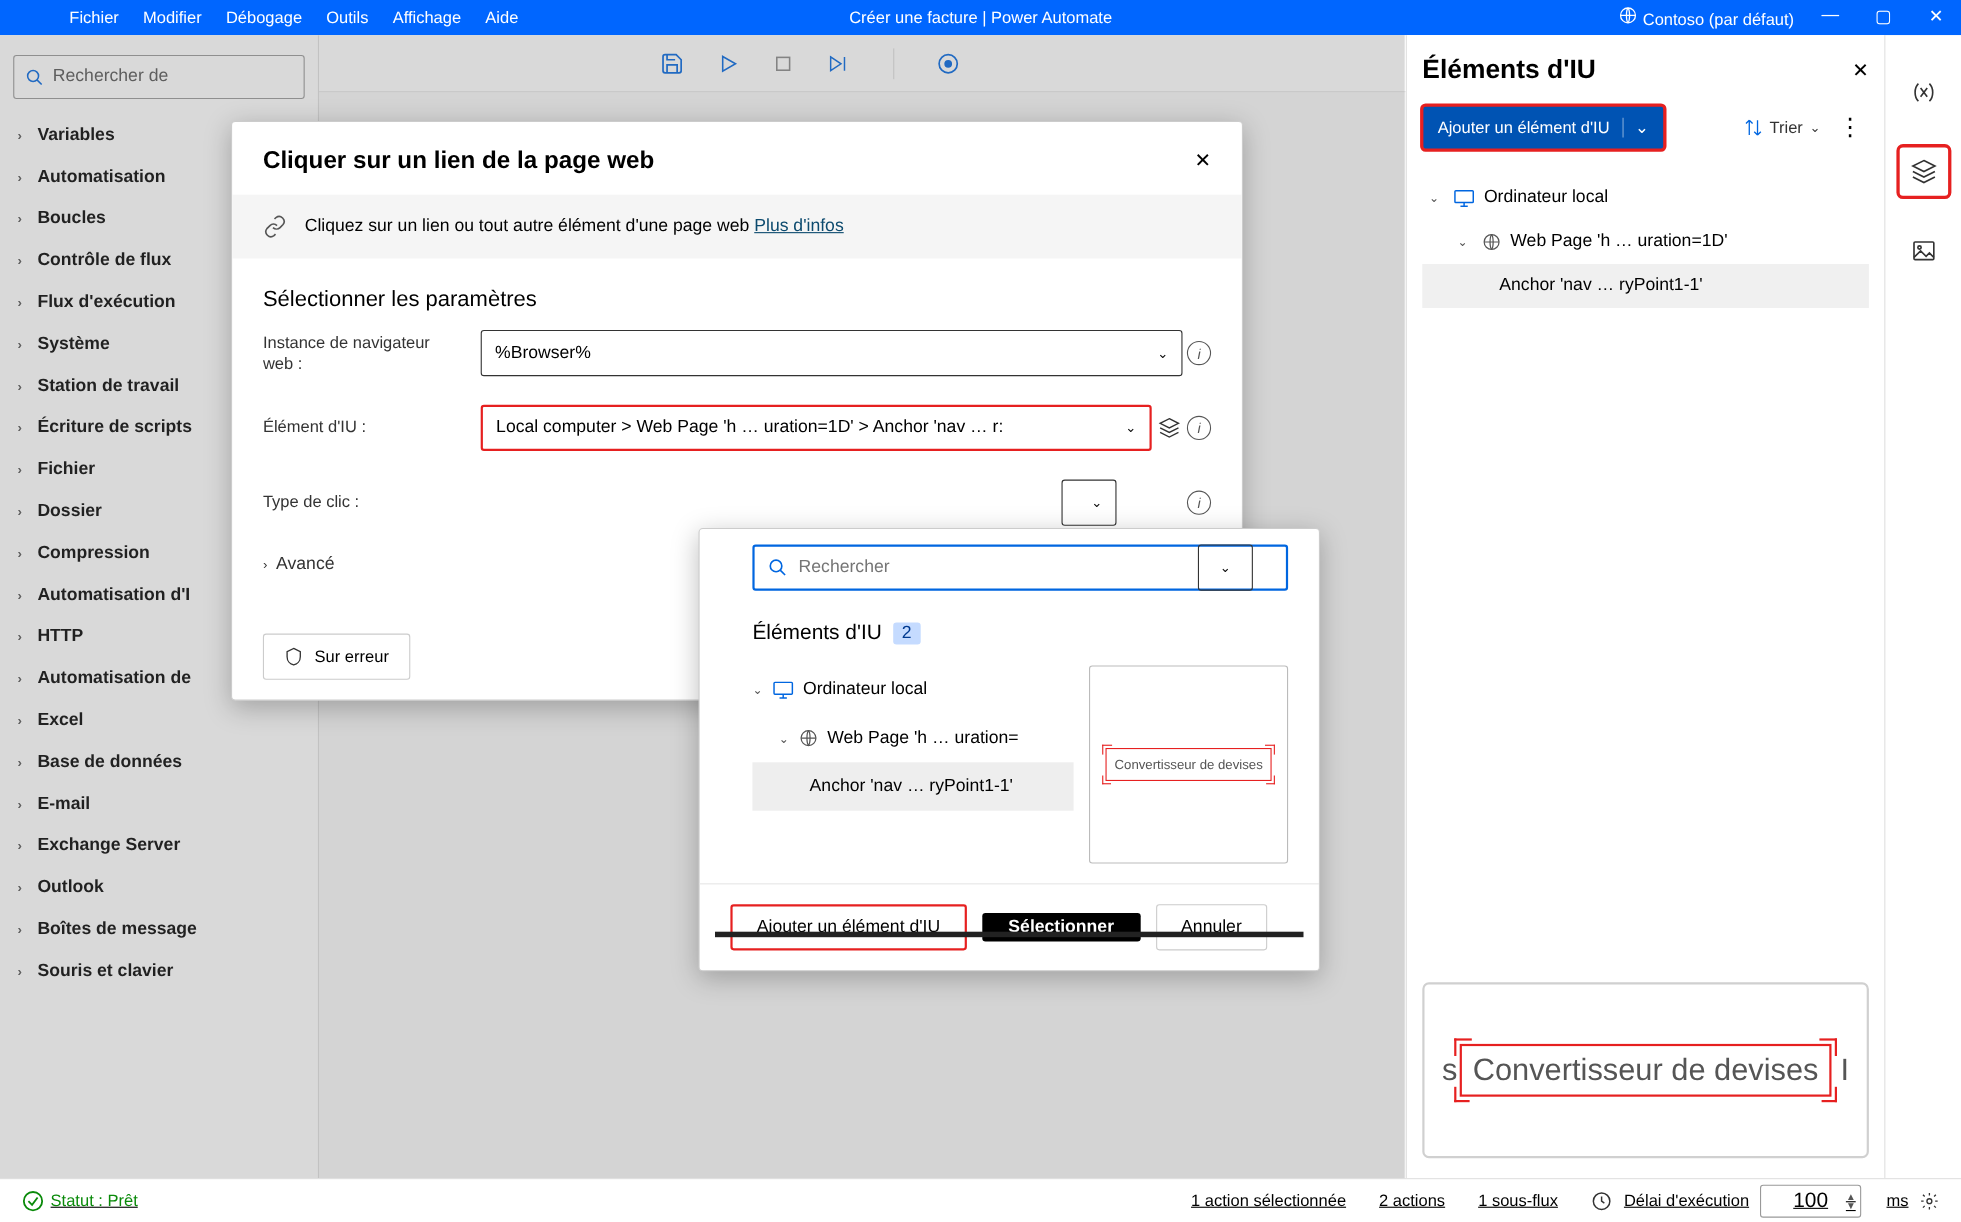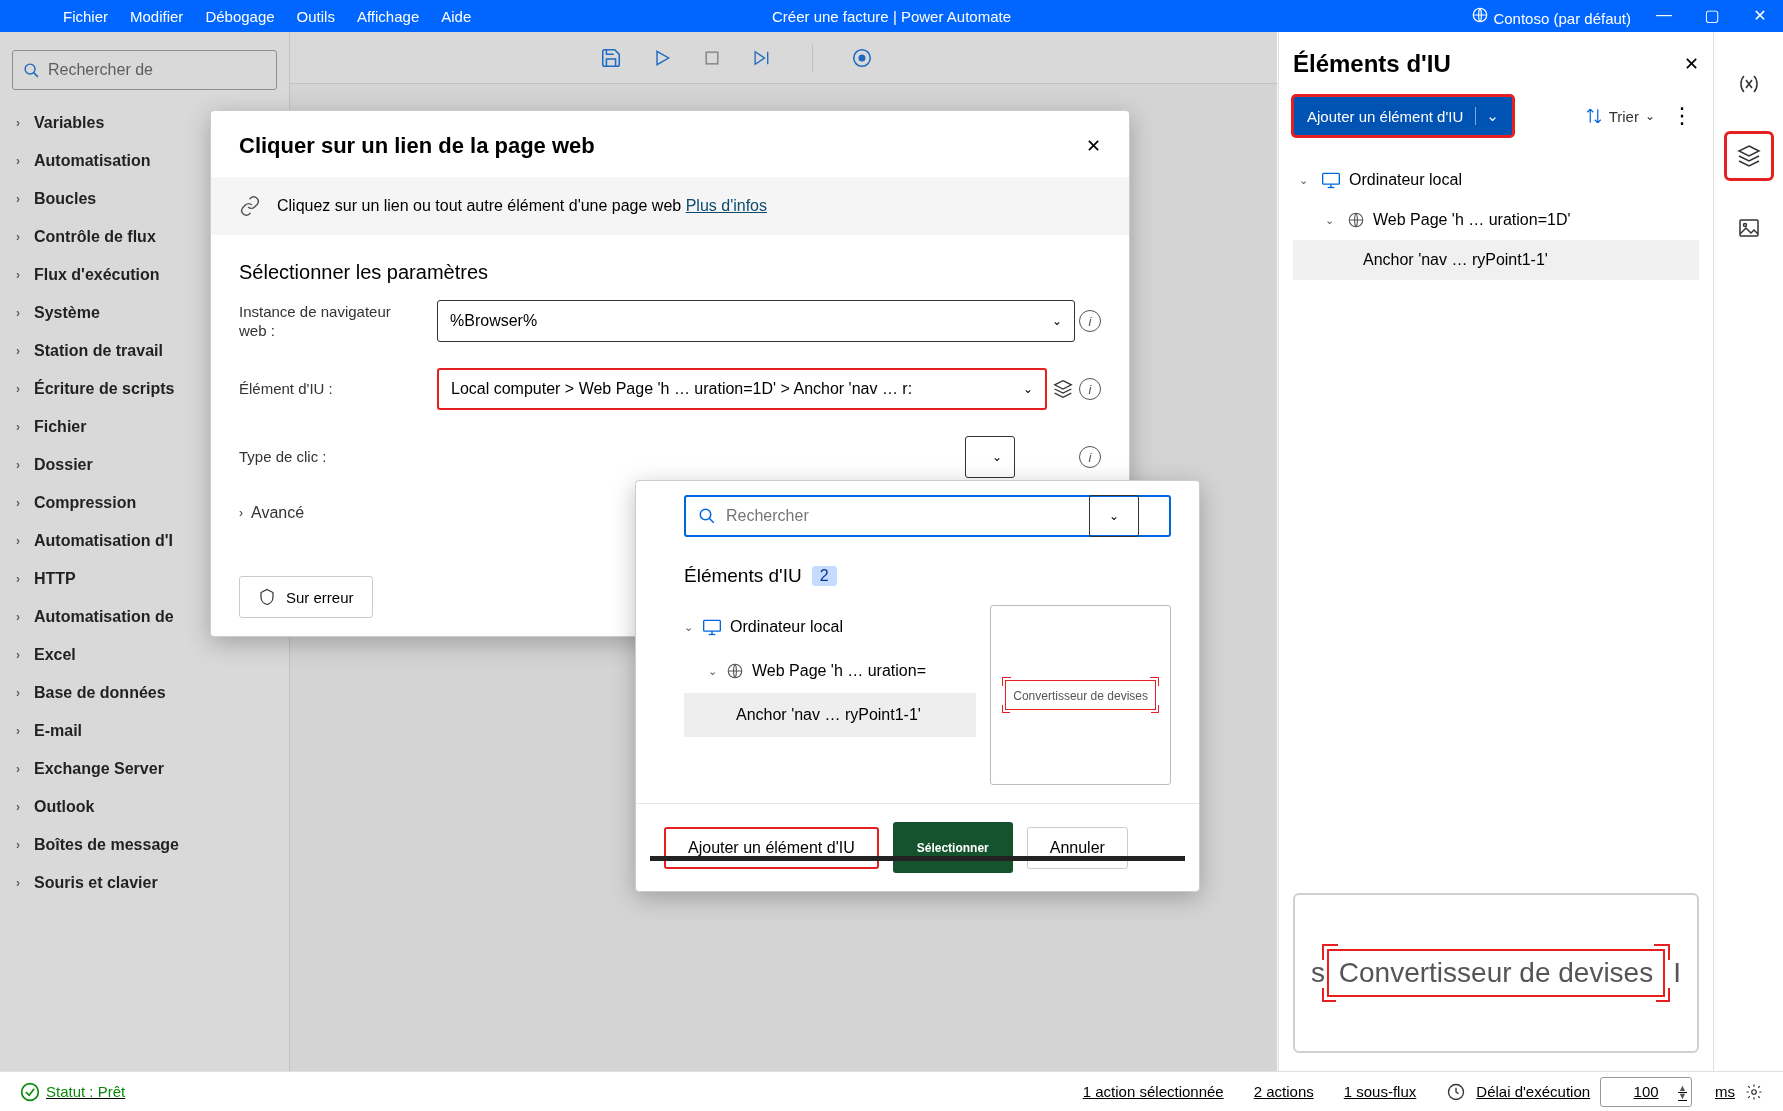--- a/index.html
+++ b/index.html
@@ -66,21 +66,21 @@
 
 .icon-strip { position: absolute; right: 0; top: 32px; width: 70px; bottom: 40px; background: #fff; border-left: 1px solid #e0e0e0; display: flex; flex-direction: column; align-items: center; padding-top: 30px; gap: 28px; }
 .icon-strip .ibtn { width: 44px; height: 44px; display: flex; align-items: center; justify-content: center; cursor: pointer; border-radius: 3px; }
 .icon-strip .ibtn.hl { outline: 3px solid #e62020; }
 
 
 .status-bar { position: absolute; bottom: 0; left: 0; right: 0; height: 40px; background: #fff; border-top: 1px solid #e0e0e0; display: flex; align-items: center; padding: 0 20px; font-size: 15px; gap: 30px; text-decoration: underline; }
 .status-bar .ok { color: #0a8a0a; display: flex; align-items: center; gap: 6px; }
 .status-bar .sb-right { margin-left: auto; display: flex; gap: 30px; align-items: center; }
 .delaybox { display: flex; align-items: center; gap: 10px; }
-.numinput { width: 92px; height: 30px; border: 1px solid #999; border-radius: 3px; text-align: center; font-size: 15px; }
+.numinput { width: 92px; height: 30px; border: 1px solid #999; border-radius: 3px; text-align: center; font-size: 19px; }
 
 
 .scrim { position: absolute; inset: 0; background: rgba(120,120,120,.28); pointer-events: none; }
 
 
 .dialog { position: absolute; left: 210px; top: 110px; width: 920px; background: #fff; border: 1px solid #ccc; border-radius: 4px; box-shadow: 0 6px 24px rgba(0,0,0,.25); z-index: 100; }
 .dlg-hdr { padding: 22px 28px 18px; display: flex; align-items: center; justify-content: space-between; }
 .dlg-hdr h3 { font-size: 22px; font-weight: 600; }
 .dlg-info { background: #f5f5f5; padding: 18px 28px; display: flex; align-items: center; gap: 16px; font-size: 16px; }
 .dlg-info a { color: #0c4a6e; text-decoration: underline; }
@@ -94,21 +94,21 @@
 .combo .caret { font-size: 12px; }
 .info-ico { width: 22px; height: 22px; border: 1.5px solid #555; border-radius: 50%; display: flex; align-items: center; justify-content: center; font-size: 13px; font-style: italic; color: #555; flex: 0 0 auto; }
 .layers-ico { display: flex; align-items: center; justify-content: center; width: 24px; }
 .adv-row { display: flex; align-items: center; gap: 8px; font-size: 16px; color: #333; cursor: pointer; }
 .adv-row .chev { font-size: 12px; }
 .err-btn { height: 42px; border: 1px solid #ccc; border-radius: 3px; background: #fff; display: inline-flex; align-items: center; gap: 10px; padding: 0 18px; font-size: 15px; cursor: pointer; }
 .dlg-btn-row { display: flex; gap: 18px; margin-top: 14px; justify-content: flex-start; }
 .dlg-cancel { margin-left: auto; height: 42px; border: 1px solid #ccc; background: #fff; border-radius: 3px; padding: 0 28px; font-size: 16px; cursor: pointer; }
 .btn-secondary { height: 42px; border: 1px solid #ccc; background: #fff; border-radius: 3px; padding: 0 22px; font-size: 16px; cursor: pointer; }
 .btn-secondary.hl { border: 2px solid #e62020; }
-.btn-primary { height: 51px; border: none; background: #14532d; color: #fff; border-radius: 3px; padding: 0 24px; font-size: 12px; font-weight: 600; cursor: pointer; }
+.btn-primary { height: 26px; border: none; background: #000000; color: #fff; border-radius: 3px; padding: 0 24px; font-size: 16px; font-weight: 600; cursor: pointer; }
 
 
 .picker-pop { position: absolute; left: 635px; top: 480px; width: 565px; background: #fff; border: 1px solid #ccc; border-radius: 4px; box-shadow: 0 6px 24px rgba(0,0,0,.25); z-index: 200; padding: 0; }
 .picker-search { margin: 14px 28px 6px 48px; height: 42px; border: 2px solid #0066e0; border-radius: 3px; display: flex; align-items: center; padding: 0 12px; gap: 10px; }
 .picker-search input { border: none; outline: none; font-size: 16px; flex: 1; }
 .picker-hdr { padding: 22px 28px 10px 48px; font-size: 19px; display: flex; align-items: center; gap: 10px; }
 .picker-hdr .badge { background: #c5dbff; color: #003a90; padding: 1px 8px; border-radius: 3px; font-size: 16px; }
 .picker-body { display: flex; gap: 14px; padding: 8px 28px 18px 48px; }
 .picker-tree { width: 300px; font-size: 16px; }
 .picker-tree .row { display: flex; align-items: center; height: 44px; cursor: pointer; }

